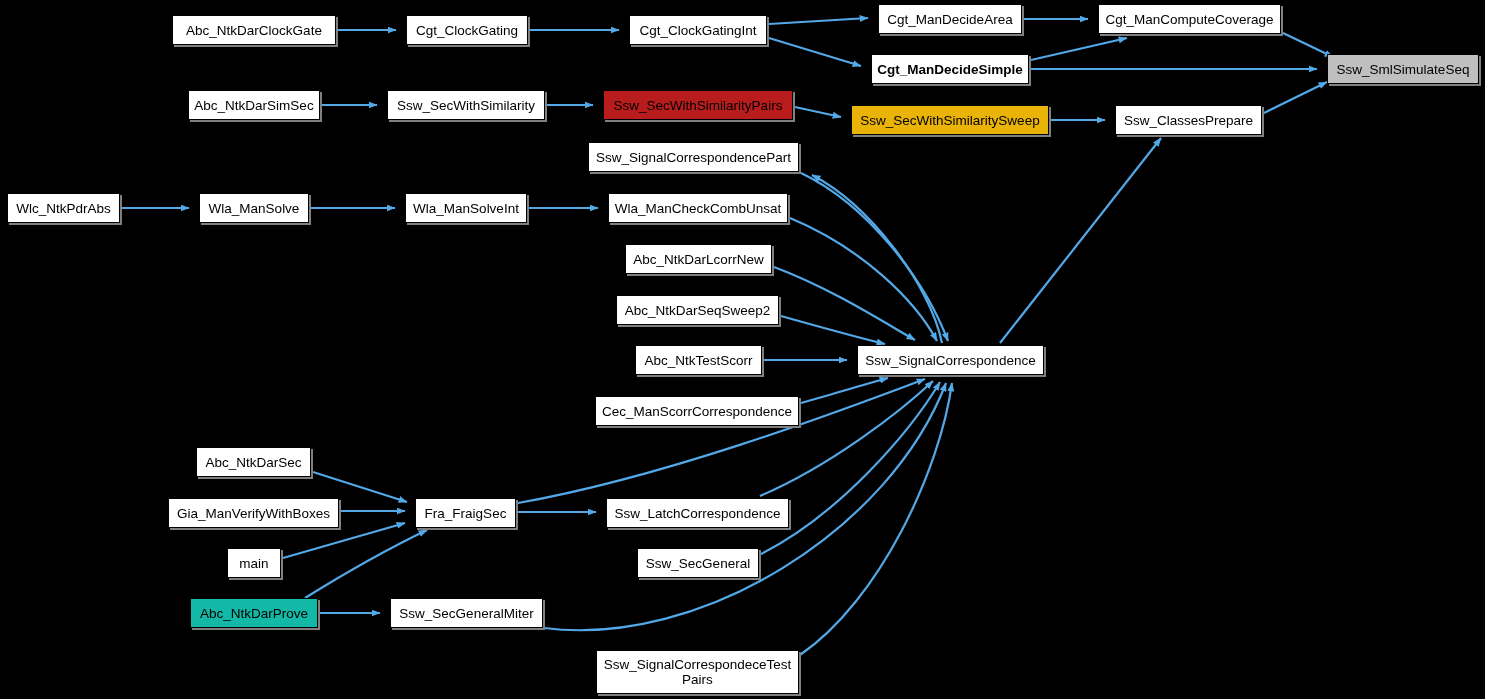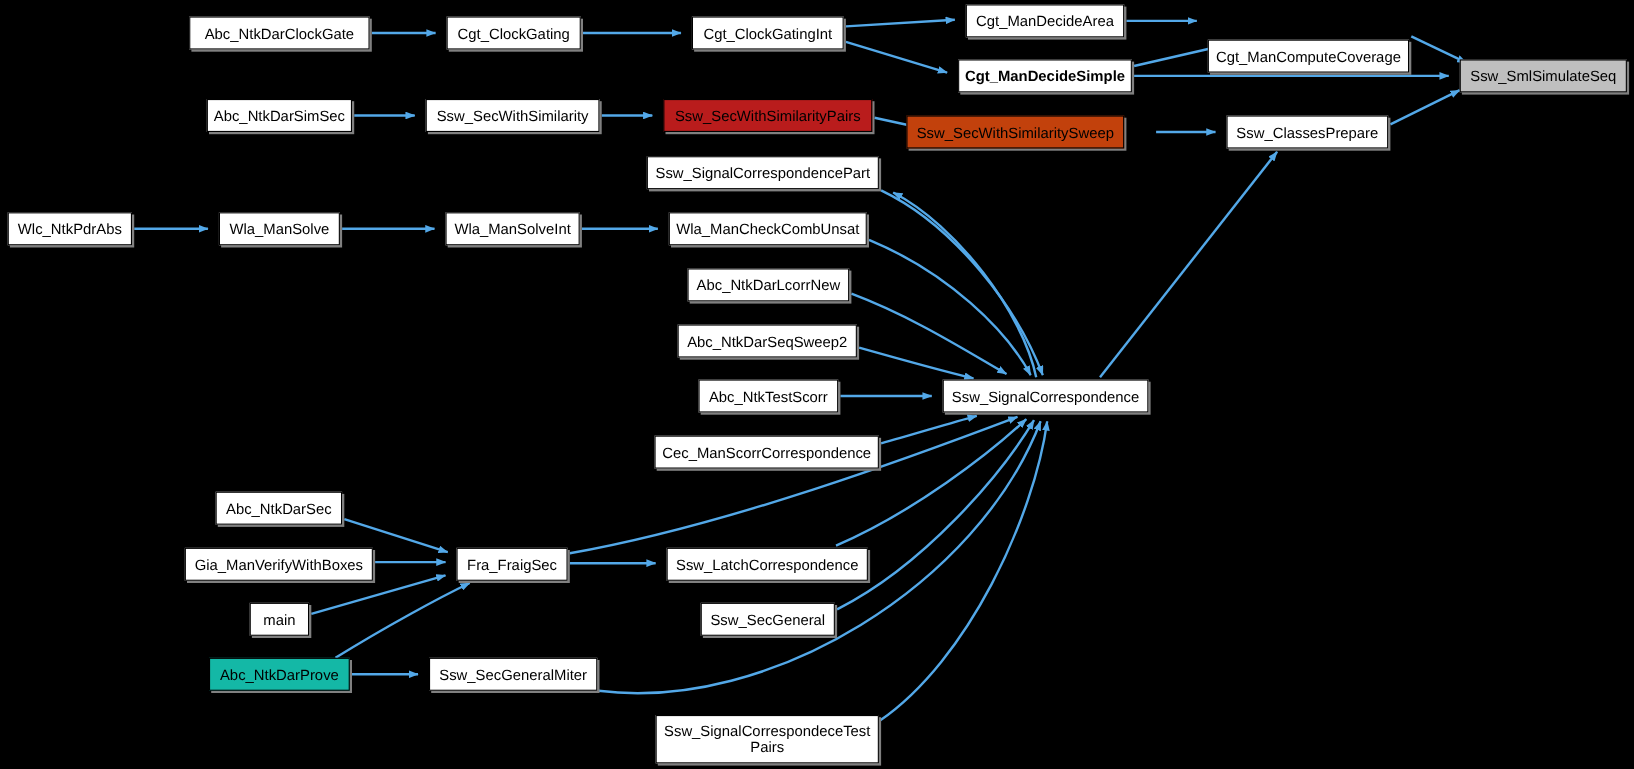--- a/index.html
+++ b/index.html
@@ -132,27 +132,27 @@
 
       <path d="M800,655 C880,600 940,470 952,383" marker-end="url(#arrowhead)"></path>
     </g>
   </svg>
 
   <div id="nodes-layer">
       <div class="node-box" style="left: 172px; top: 15px; width: 164px; height: 30px; background: rgb(255, 255, 255); border-color: rgb(0, 0, 0); box-shadow: rgb(128, 128, 128) 2px 2px 0px 0px;"><span class="node-label">Abc_NtkDarClockGate</span></div>
       <div class="node-box" style="left: 406px; top: 15px; width: 122px; height: 30px; background: rgb(255, 255, 255); border-color: rgb(0, 0, 0); box-shadow: rgb(128, 128, 128) 2px 2px 0px 0px;"><span class="node-label">Cgt_ClockGating</span></div>
       <div class="node-box" style="left: 629px; top: 15px; width: 138px; height: 30px; background: rgb(255, 255, 255); border-color: rgb(0, 0, 0); box-shadow: rgb(128, 128, 128) 2px 2px 0px 0px;"><span class="node-label">Cgt_ClockGatingInt</span></div>
       <div class="node-box" style="left: 878px; top: 4px; width: 144px; height: 30px; background: rgb(255, 255, 255); border-color: rgb(0, 0, 0); box-shadow: rgb(128, 128, 128) 2px 2px 0px 0px;"><span class="node-label">Cgt_ManDecideArea</span></div>
-      <div class="node-box" style="left: 1098px; top: 4px; width: 183px; height: 30px; background: rgb(255, 255, 255); border-color: rgb(0, 0, 0); box-shadow: rgb(128, 128, 128) 2px 2px 0px 0px; margin-top: 32px;"><span class="node-label">Cgt_ManComputeCoverage</span></div>
+      <div class="node-box" style="left: 1098px; top: 4px; width: 183px; height: 30px; background: rgb(255, 255, 255); border-color: rgb(0, 0, 0); box-shadow: rgb(128, 128, 128) 2px 2px 0px 0px;"><span class="node-label">Cgt_ManComputeCoverage</span></div>
       <div class="node-box highlight" style="left: 1327px; top: 54px; width: 152px; height: 30px; background: rgb(191, 191, 191); border-color: rgb(0, 0, 0); box-shadow: rgb(128, 128, 128) 2px 2px 0px 0px;"><span class="node-label">Ssw_SmlSimulateSeq</span></div>
       <div class="node-box" style="left: 871px; top: 54px; width: 158px; height: 30px; background: rgb(255, 255, 255); border-color: rgb(0, 0, 0); box-shadow: rgb(128, 128, 128) 2px 2px 0px 0px; font-weight: bold;"><span class="node-label">Cgt_ManDecideSimple</span></div>
       <div class="node-box" style="left: 188px; top: 90px; width: 132px; height: 30px; background: rgb(255, 255, 255); border-color: rgb(0, 0, 0); box-shadow: rgb(128, 128, 128) 2px 2px 0px 0px;"><span class="node-label">Abc_NtkDarSimSec</span></div>
       <div class="node-box" style="left: 387px; top: 90px; width: 158px; height: 30px; background: rgb(255, 255, 255); border-color: rgb(0, 0, 0); box-shadow: rgb(128, 128, 128) 2px 2px 0px 0px;"><span class="node-label">Ssw_SecWithSimilarity</span></div>
       <div class="node-box" style="left: 603px; top: 90px; width: 190px; height: 30px; background: #b91c1c; border-color: rgb(0, 0, 0); box-shadow: rgb(128, 128, 128) 2px 2px 0px 0px;"><span class="node-label">Ssw_SecWithSimilarityPairs</span></div>
-      <div class="node-box" style="left: 824px; top: 105px; width: 198px; height: 30px; background: #c2410c; border-color: rgb(0, 0, 0); box-shadow: rgb(128, 128, 128) 2px 2px 0px 0px;"><span class="node-label">Ssw_SecWithSimilaritySweep</span></div>
+      <div class="node-box" style="left: 851px; top: 105px; width: 198px; height: 30px; background: #eab308; border-color: rgb(0, 0, 0); box-shadow: rgb(128, 128, 128) 2px 2px 0px 0px;"><span class="node-label">Ssw_SecWithSimilaritySweep</span></div>
       <div class="node-box" style="left: 1115px; top: 105px; width: 147px; height: 30px; background: rgb(255, 255, 255); border-color: rgb(0, 0, 0); box-shadow: rgb(128, 128, 128) 2px 2px 0px 0px; justify-content: center;"><span class="node-label">Ssw_ClassesPrepare</span></div>
       <div class="node-box" style="left: 588px; top: 142px; width: 211px; height: 30px; background: rgb(255, 255, 255); border-color: rgb(0, 0, 0); box-shadow: rgb(128, 128, 128) 2px 2px 0px 0px;"><span class="node-label">Ssw_SignalCorrespondencePart</span></div>
       <div class="node-box" style="left: 7px; top: 193px; width: 113px; height: 30px; background: rgb(255, 255, 255); border-color: rgb(0, 0, 0); box-shadow: rgb(128, 128, 128) 2px 2px 0px 0px;"><span class="node-label">Wlc_NtkPdrAbs</span></div>
       <div class="node-box" style="left: 199px; top: 193px; width: 110px; height: 30px; background: rgb(255, 255, 255); border-color: rgb(0, 0, 0); box-shadow: rgb(128, 128, 128) 2px 2px 0px 0px;"><span class="node-label">Wla_ManSolve</span></div>
       <div class="node-box" style="left: 405px; top: 193px; width: 122px; height: 30px; background: rgb(255, 255, 255); border-color: rgb(0, 0, 0); box-shadow: rgb(128, 128, 128) 2px 2px 0px 0px;"><span class="node-label">Wla_ManSolveInt</span></div>
       <div class="node-box" style="left: 608px; top: 193px; width: 180px; height: 30px; background: rgb(255, 255, 255); border-color: rgb(0, 0, 0); box-shadow: rgb(128, 128, 128) 2px 2px 0px 0px;"><span class="node-label">Wla_ManCheckCombUnsat</span></div>
       <div class="node-box" style="left: 625px; top: 244px; width: 147px; height: 30px; background: rgb(255, 255, 255); border-color: rgb(0, 0, 0); box-shadow: rgb(128, 128, 128) 2px 2px 0px 0px;"><span class="node-label">Abc_NtkDarLcorrNew</span></div>
       <div class="node-box" style="left: 616px; top: 295px; width: 163px; height: 30px; background: rgb(255, 255, 255); border-color: rgb(0, 0, 0); box-shadow: rgb(128, 128, 128) 2px 2px 0px 0px;"><span class="node-label">Abc_NtkDarSeqSweep2</span></div>
       <div class="node-box" style="left: 635px; top: 345px; width: 127px; height: 30px; background: rgb(255, 255, 255); border-color: rgb(0, 0, 0); box-shadow: rgb(128, 128, 128) 2px 2px 0px 0px;"><span class="node-label">Abc_NtkTestScorr</span></div>
       <div class="node-box" style="left: 857px; top: 345px; width: 187px; height: 30px; background: rgb(255, 255, 255); border-color: rgb(0, 0, 0); box-shadow: rgb(128, 128, 128) 2px 2px 0px 0px;"><span class="node-label">Ssw_SignalCorrespondence</span></div>

